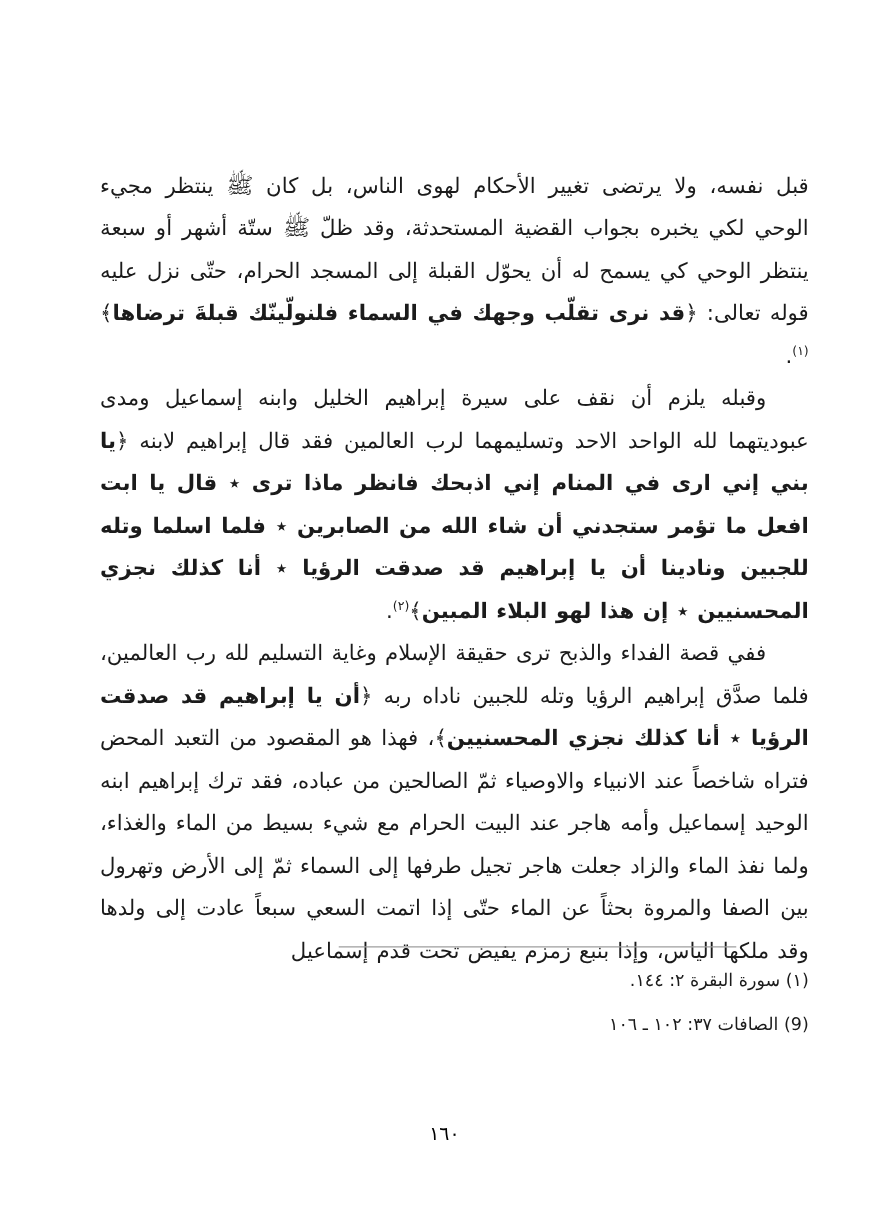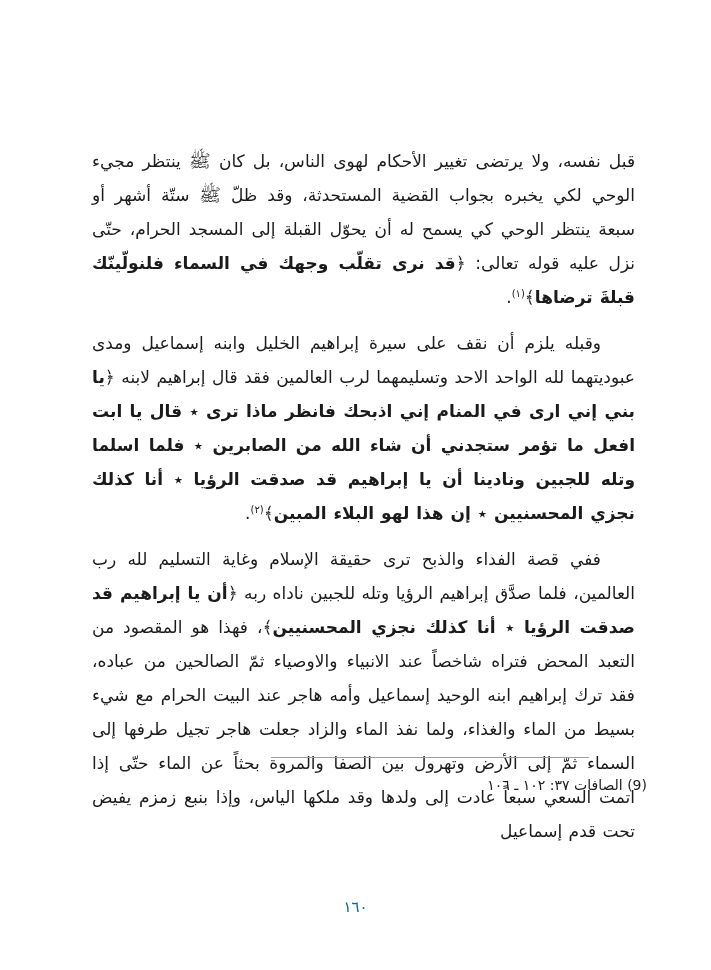--- a/index.html
+++ b/index.html
@@ -23,21 +23,21 @@
   }
   
   .body-text {
     position: absolute;
     top: 132px;
     right: 64px;
     left: 80px;
     text-align: justify;
   }
   .body-text p {
-    margin: 12px;
+    margin: 0;
     font-size: 17px;
     line-height: 34px;
     word-spacing: 1px;
   }
   .para-indent { text-indent: 34px; }
   .plain { font-weight: 400; }
   .verse-bold { font-weight: 700; }
   .honorific { font-size: 18px; line-height: 0; }
   sup.fn-ref {
     font-size: 10px;
@@ -67,32 +67,33 @@
     text-align: right;
     direction: rtl;
   }
   .page-number {
     position: absolute;
     bottom: 54px;
     left: 0;
     right: 0;
     text-align: center;
     font-size: 15px;
-    color: #0369a1;
+    color: #000000;
   }
 </style>
 </head>
 <body>
 
 <div class="page">
   <div class="body-text" id="body-text">
       <p><span class="plain">قبل نفسه، ولا يرتضى تغيير الأحكام لهوى الناس، بل كان </span><span class="honorific">ﷺ</span><span class="plain"> ينتظر مجيء الوحي لكي يخبره بجواب القضية المستحدثة، وقد ظلّ </span><span class="honorific">ﷺ</span><span class="plain"> ستّة أشهر أو سبعة ينتظر الوحي كي يسمح له أن يحوّل القبلة إلى المسجد الحرام، حتّى نزل عليه قوله تعالى: ﴿</span><span class="verse-bold">قد نرى تقلّب وجهك في السماء فلنولّينّك قبلةَ ترضاها</span><span class="plain">﴾</span><sup class="fn-ref">(١)</sup><span class="plain">.</span></p>
       <p class="para-indent"><span class="plain">وقبله يلزم أن نقف على سيرة إبراهيم الخليل وابنه إسماعيل ومدى عبوديتهما لله الواحد الاحد وتسليمهما لرب العالمين فقد قال إبراهيم لابنه ﴿</span><span class="verse-bold">يا بني إني ارى في المنام إني اذبحك فانظر ماذا ترى ٭ قال يا ابت افعل ما تؤمر ستجدني أن شاء الله من الصابرين ٭ فلما اسلما وتله للجبين ونادينا أن يا إبراهيم قد صدقت الرؤيا ٭ أنا كذلك نجزي المحسنيين ٭ إن هذا لهو البلاء المبين</span><span class="plain">﴾</span><sup class="fn-ref">(٢)</sup><span class="plain">.</span></p>
       <p class="para-indent"><span class="plain">ففي قصة الفداء والذبح ترى حقيقة الإسلام وغاية التسليم لله رب العالمين، فلما صدَّق إبراهيم الرؤيا وتله للجبين ناداه ربه ﴿</span><span class="verse-bold">أن يا إبراهيم قد صدقت الرؤيا ٭ أنا كذلك نجزي المحسنيين</span><span class="plain">﴾، فهذا هو المقصود من التعبد المحض فتراه شاخصاً عند الانبياء والاوصياء ثمّ الصالحين من عباده، فقد ترك إبراهيم ابنه الوحيد إسماعيل وأمه هاجر عند البيت الحرام مع شيء بسيط من الماء والغذاء، ولما نفذ الماء والزاد جعلت هاجر تجيل طرفها إلى السماء ثمّ إلى الأرض وتهرول بين الصفا والمروة بحثاً عن الماء حتّى إذا اتمت السعي سبعاً عادت إلى ولدها وقد ملكها الياس، وإذا بنبع زمزم يفيض تحت قدم إسماعيل</span></p>
     </div>
 
   <div class="footnotes">
     <div class="fn-sep"></div>
+    <p class="footnote">(١) سورة البقرة ٢: ١٤٤.</p>
     <p class="footnote">(9) الصافات ٣٧: ١٠٢ ـ ١٠٦</p>
   </div>
 
   <div class="page-number">١٦٠</div>
 </div>
 
 </body></html>

